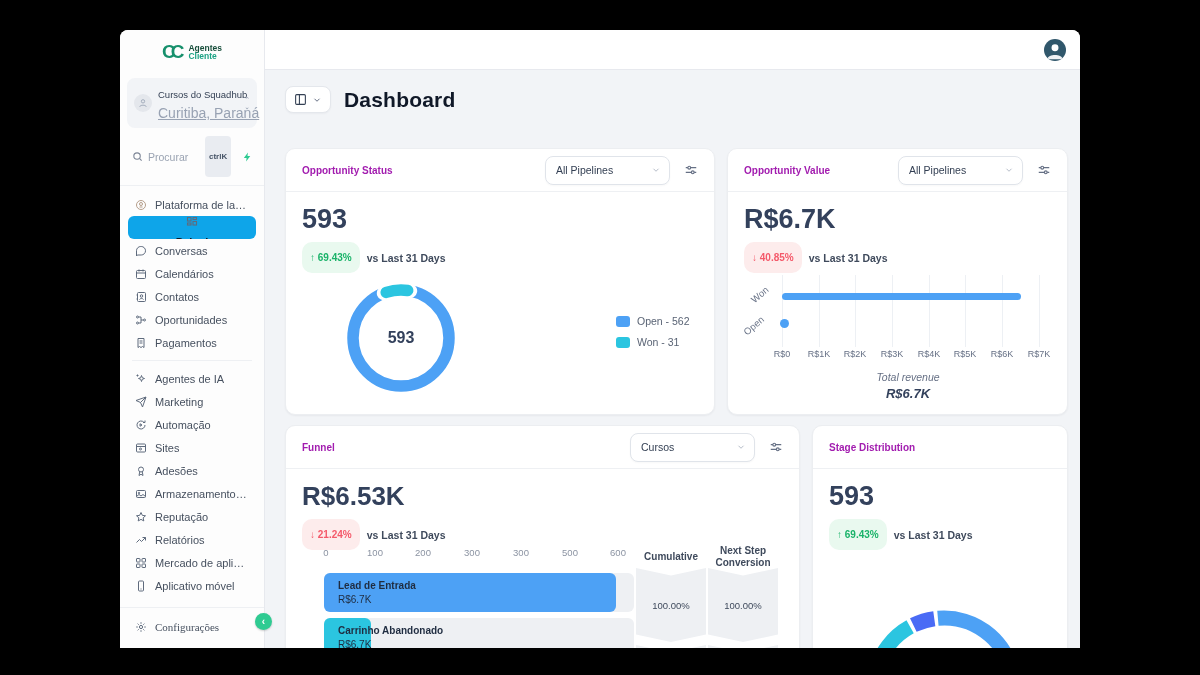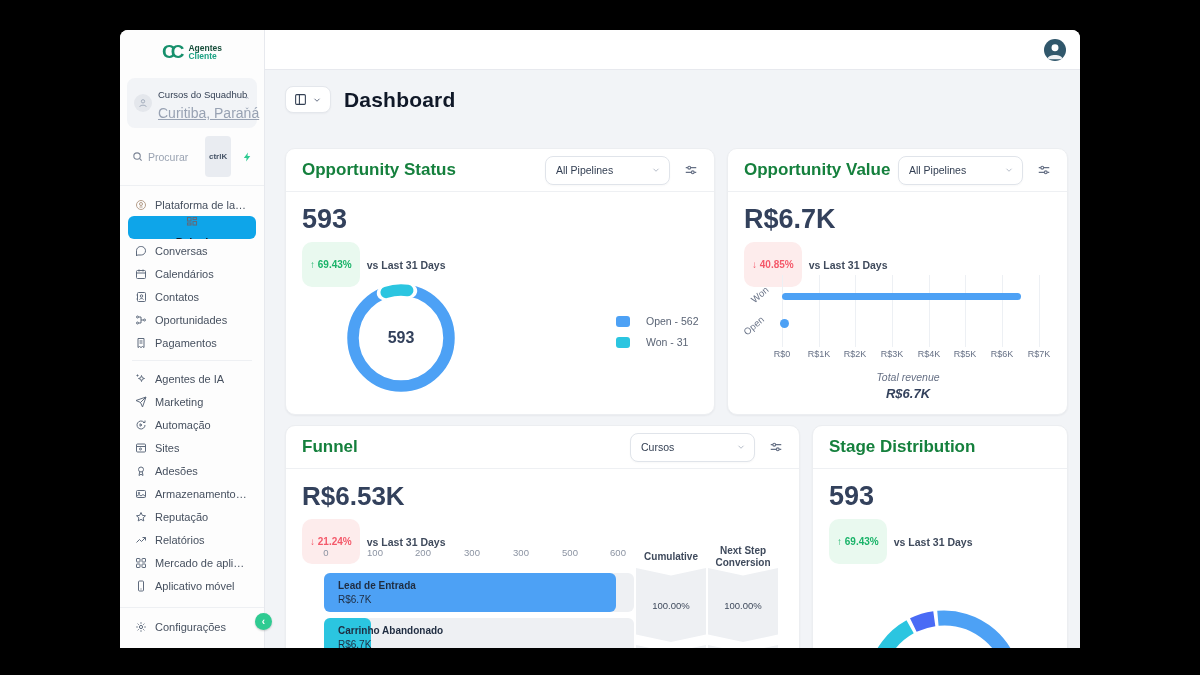--- a/index.html
+++ b/index.html
@@ -32,61 +32,61 @@
   .kbd { background:#e9ecf1; border-radius:4px; font-size:8px; color:#475467; padding:16px 4px; font-weight:600; }
   .bolt { margin-left:6px; }
   .nav { padding:7px 8px 0; }
   .nav-item { display:flex; align-items:center; gap:8px; height:23px; padding:0 7px; border-radius:6px;
               font-size:11px; color:#46505f; cursor:pointer; white-space:nowrap; overflow:hidden; }
   .nav-item span { overflow:hidden; text-overflow:ellipsis; }
   .nav-item.active { background:#0ea5e9; color:#101828; font-weight:700;flex-direction:column; }
   .nav-item svg { flex:none; stroke:#5f6b7d; }
   .nav-item .warm { stroke:#b59e8b; }
   .nav-divider { height:1px; background:#eef0f3; margin:6px 4px; }
-  .side-footer { position:absolute; left:0; right:0; bottom:10px; border-top:1px solid #eef0f3; padding:7px 8px 0; }
+  .side-footer { position:absolute; left:0; right:0; bottom:10px; border-top:1px solid #eef0f3; padding:7px 8px 0;font-family:Liberation Serif, serif; }
   .collapse-btn { position:absolute; right:-8px; bottom:18px; width:17px; height:17px; border-radius:50%;
                   background:#2fcb92; color:#fff; font-size:10px; font-weight:700; display:flex;
                   align-items:center; justify-content:center; box-shadow:0 1px 2px rgba(0,0,0,.2);
                   cursor:pointer; z-index:5; }
 
   
   .topbar { position:absolute; left:145px; right:0; top:0; height:40px; background:#fff;
             border-bottom:1px solid #e7e9ee; }
   .avatar-btn { position:absolute; right:14px; top:9px; width:22px; height:22px; border-radius:50%;
                 background:#30576b; overflow:hidden; cursor:pointer; }
   .content { position:absolute; left:145px; right:0; top:40px; bottom:0; background:#f2f4f7; overflow:hidden; }
   .title-row { position:absolute; left:20px; top:16px; display:flex; align-items:center; gap:13px; }
   .layout-btn { height:27px; padding:0 8px; background:#fff; border:1px solid #e4e7ec; border-radius:8px;
                 display:flex; align-items:center; gap:5px; cursor:pointer; box-shadow:0 1px 2px rgba(16,24,40,.04); }
   .page-title { font-size:21px; font-weight:700; color:#101828; letter-spacing:.2px; }
 
   
   .card { position:absolute; background:#fff; border:1px solid #eceef1; border-radius:10px;
           box-shadow:0 1px 2px rgba(16,24,40,.05); overflow:hidden; }
   .card-head { height:43px; display:flex; align-items:center; padding:0 16px; border-bottom:1px solid #eef0f3; }
-  .card-title { font-size:17px; font-weight:700; color:#15803d; }
+  .card-title { font-size:10px; font-weight:700; color:#a21caf; }
   .head-right { margin-left:auto; display:flex; align-items:center; gap:14px; }
   .select { width:125px; height:29px; border:1px solid #e0e4ea; border-radius:8px; background:#fff;
             display:flex; align-items:center; padding:0 8px 0 10px; font-size:10.5px; color:#344054;
             cursor:pointer; box-shadow:0 1px 2px rgba(16,24,40,.03); }
   .select svg { margin-left:auto; }
   .filter-btn { cursor:pointer; display:flex; }
   .metric { position:absolute; left:16px; top:55px; font-size:27px; font-weight:700; color:#33415c; }
   .metric-sub { position:absolute; left:16px; top:93px; display:flex; align-items:center; gap:7px; }
-  .badge { font-size:10px; font-weight:700; padding:17px 8px; border-radius:10px; }
+  .badge { font-size:10px; font-weight:700; padding:10px 8px; border-radius:10px; }
   .badge.up { background:#e9f9ef; color:#1ab369; }
   .badge.down { background:#fdecec; color:#f4596a; }
   .vs { font-size:10.5px; font-weight:600; color:#3f4a5c; }
 
   
   .donut-wrap { position:absolute; left:60px; top:134px; width:110px; height:110px; }
   .donut-center { position:absolute; inset:0; display:flex; align-items:center; justify-content:center;
                   font-size:16px; font-weight:600; color:#33415c; }
   .legend { position:absolute; left:330px; top:166px; display:flex; flex-direction:column; gap:9px; }
-  .legend-row { display:flex; align-items:center; gap:16px; font-size:10.5px; color:#5a6475; }
+  .legend-row { display:flex; align-items:center; gap:7px; font-size:10.5px; color:#5a6475; }
   .sw { width:14px; height:11px; border-radius:3px; }
   .sw-open { background:#4da1f5; } .sw-won { background:#2bc5e0; }
 
   
   .ovchart { position:absolute; inset:0; }
   .grid-v { position:absolute; top:126px; height:72px; width:1px; background:#edf0f4; }
   .ov-bar { position:absolute; top:144px; height:7px; border-radius:4px; background:#4da1f5; }
   .ov-dot { position:absolute; width:9px; height:9px; border-radius:50%; background:#4da1f5; }
   .ov-cat { position:absolute; font-size:9.5px; color:#667085; transform:rotate(-40deg); }
   .ov-tick { position:absolute; top:200px; transform:translateX(-50%); font-size:9px; color:#667085; }

